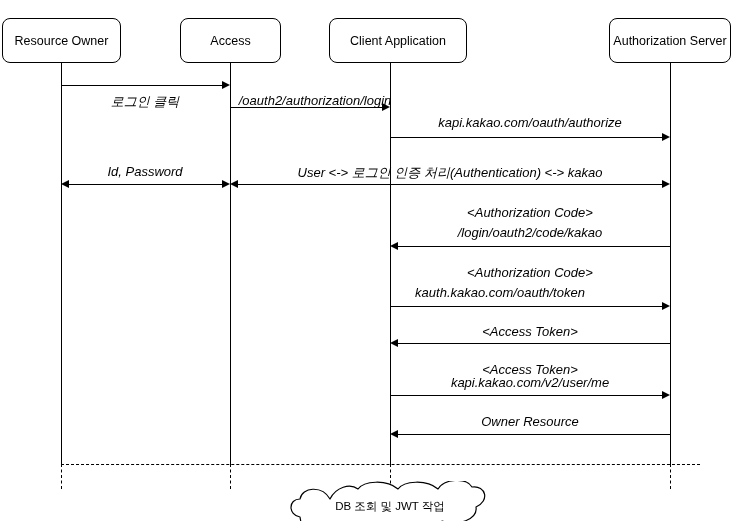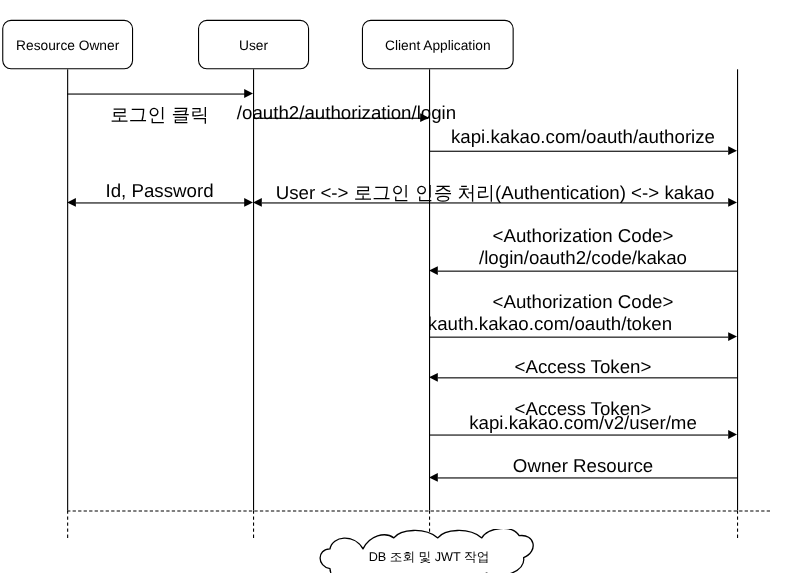--- a/index.html
+++ b/index.html
@@ -55,24 +55,25 @@
     border-bottom: 4.5px solid transparent;
   }
   .arrowhead.right {
     border-left: 8px solid #000000;
   }
   .arrowhead.left {
     border-right: 8px solid #000000;
   }
   .msg-label {
     position: absolute;
-    font-size: 17px;
+    font-size: 13px;
     color: #000000;
     white-space: nowrap;
     transform: translateX(-50%);
+    font-style: italic;
   }
   .cloud {
     position: absolute;
   }
   .cloud-label {
     position: absolute;
     font-size: 11.5px;
     color: #000000;
     white-space: nowrap;
     transform: translateX(-50%);
@@ -93,24 +94,27 @@
   <div class="lifeline-line" style="left:390px; top:48px; height:401px;"></div>
   <div class="lifeline-line dashed" style="left:390px; top:449px; height:25px;"></div>
 
   <div class="lifeline-line" style="left:670px; top:48px; height:401px;"></div>
   <div class="lifeline-line dashed" style="left:670px; top:449px; height:25px;"></div>
 
   <div class="lifeline-box" style="left:2px; top:3px; width:119px; height:45px;">
     <span>Resource Owner</span>
   </div>
   <div class="lifeline-box" style="left:180px; top:3px; width:101px; height:45px;">
-    <span>User</span>
+    <span>Access</span>
   </div>
   <div class="lifeline-box" style="left:329px; top:3px; width:138px; height:45px;">
     <span>Client Application</span>
+  </div>
+  <div class="lifeline-box" style="left:609px; top:3px; width:122px; height:45px;">
+    <span>Authorization Server</span>
   </div>
 
   <div class="msg-line" style="left:61px; top:70px; width:162px;"></div>
   <div class="arrowhead right" style="left:222px; top:65.5px;"></div>
   <div class="msg-label" style="left:145px; top:78px;">로그인 클릭</div>
 
   <div class="msg-line" style="left:230px; top:92px; width:153px;"></div>
   <div class="arrowhead right" style="left:382px; top:87.5px;"></div>
   <div class="msg-label" style="left:315px; top:78px;">/oauth2/authorization/login</div>
 

